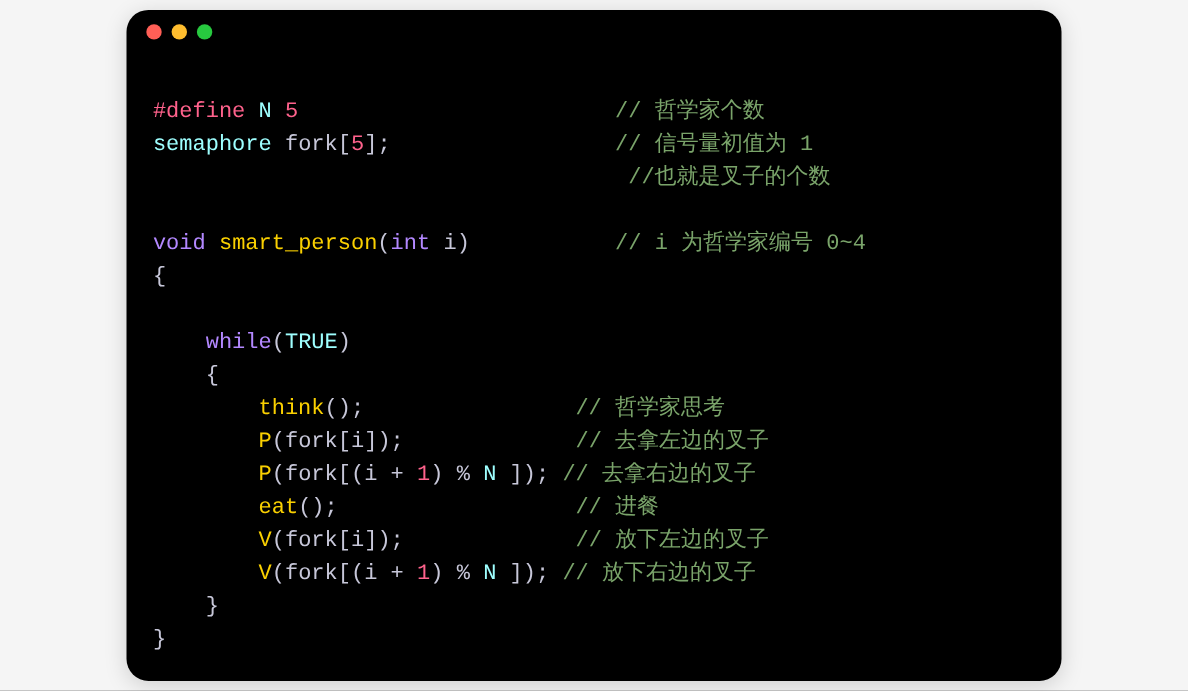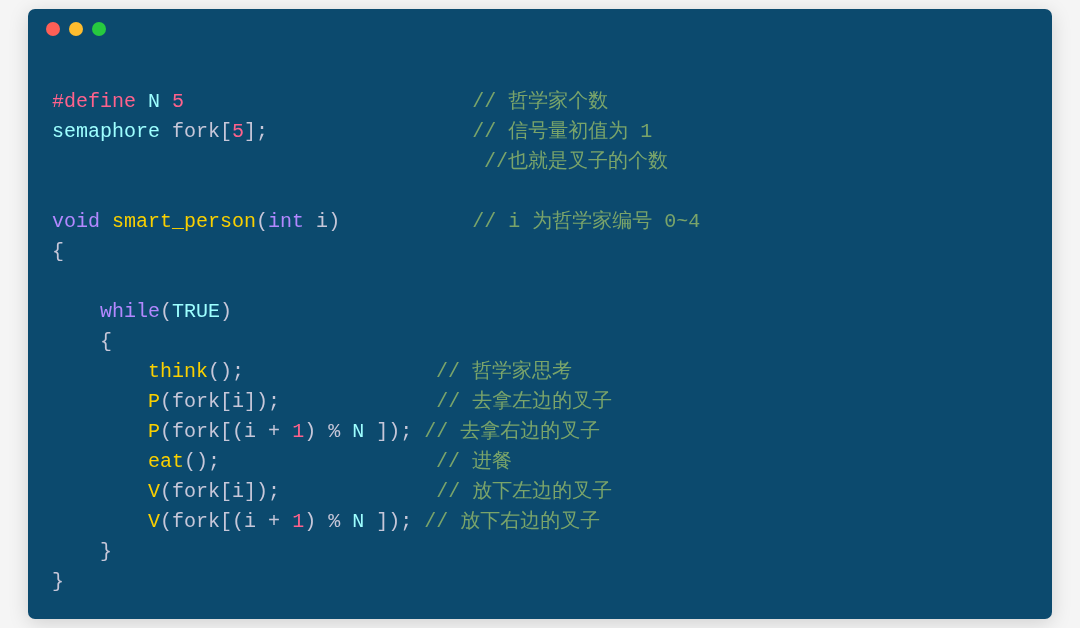--- a/index.html
+++ b/index.html
@@ -6,24 +6,24 @@
     body {
       background: #f5f5f5;
       font-family: "SF Mono", Monaco, Menlo, Consolas, "Courier New", monospace;
       display: flex;
       align-items: center;
       justify-content: center;
       min-height: 628px;
       width: 1080px;
     }
     .window {
-      width: 1024px;
+      width: 850px;
       height: 610px;
-      background: #0c4a6e;
-      border-radius: 7px;
+      background: #000000;
+      border-radius: 20px;
       overflow: hidden;
       box-shadow: 0 4px 20px rgba(0,0,0,0.15);
     }
     .titlebar {
       height: 40px;
       display: flex;
       align-items: center;
       padding-left: 18px;
       gap: 9px;
     }

